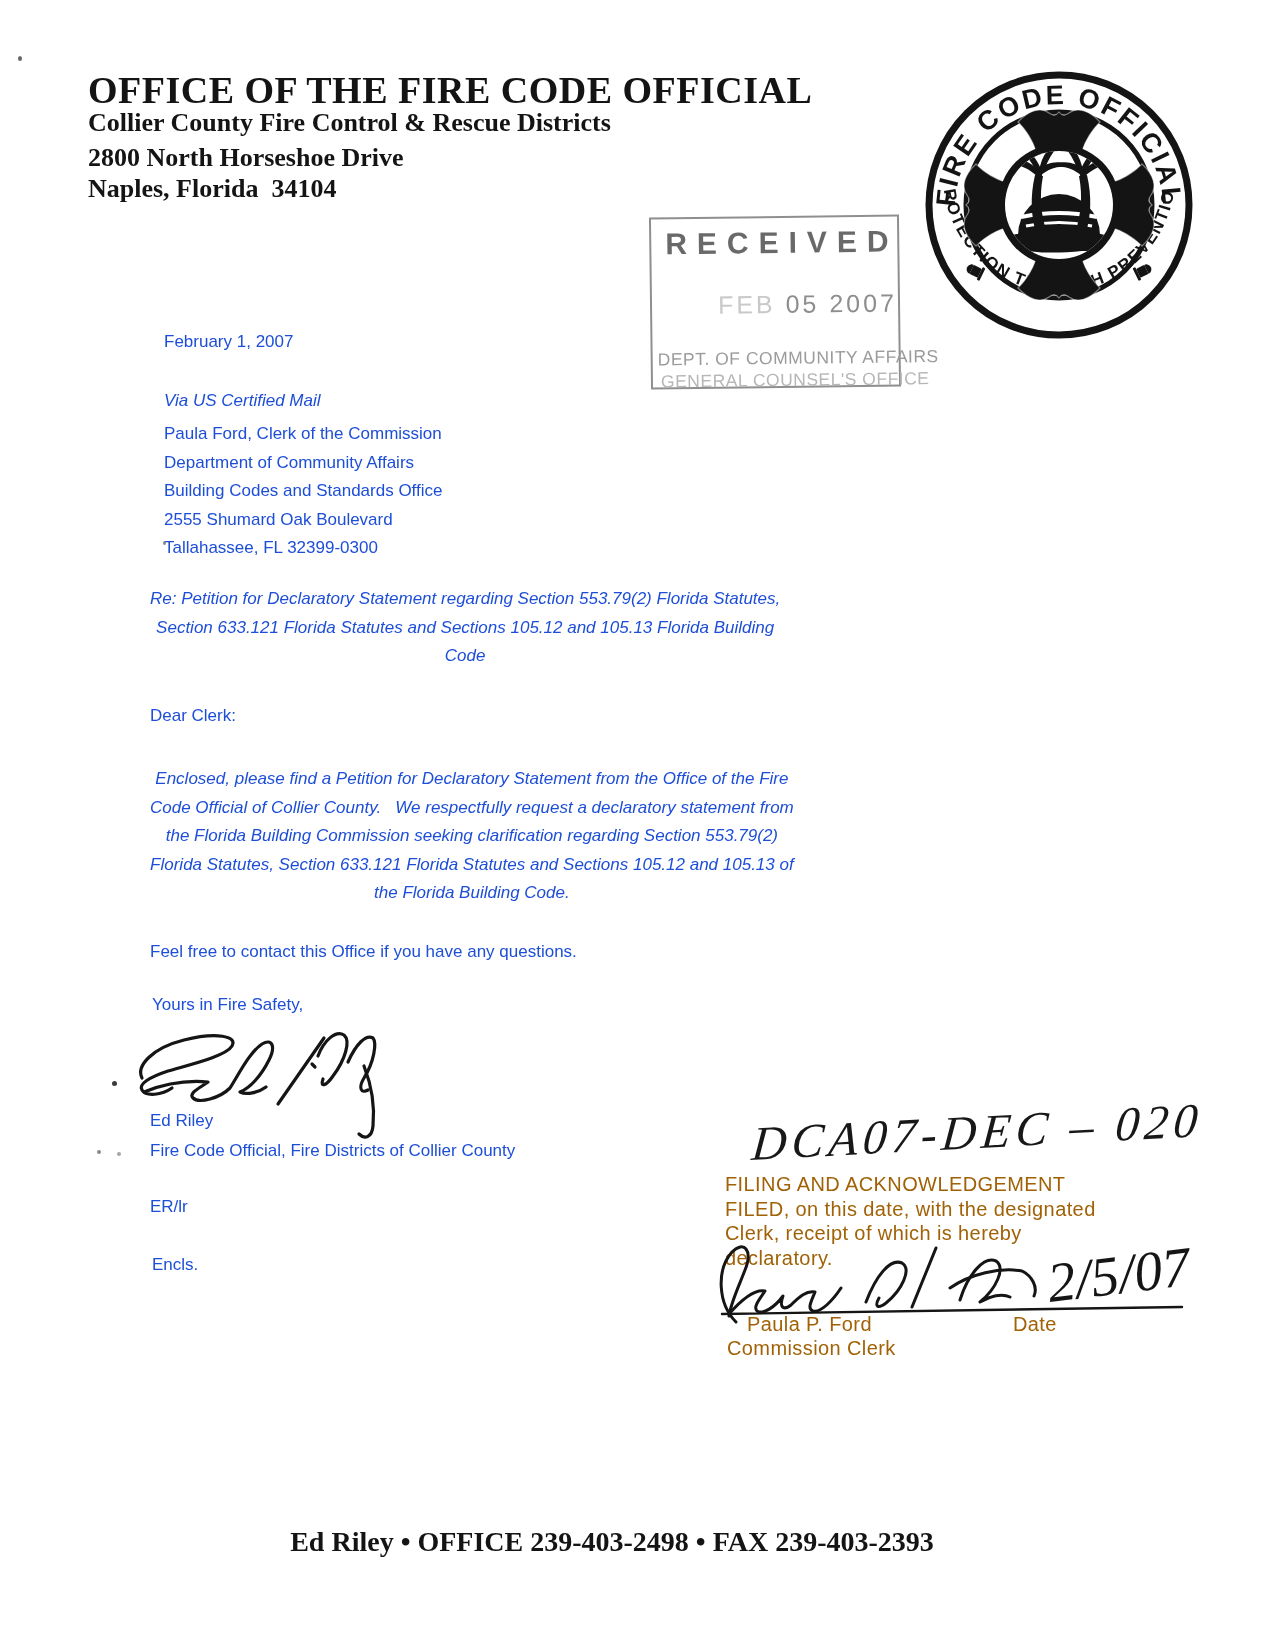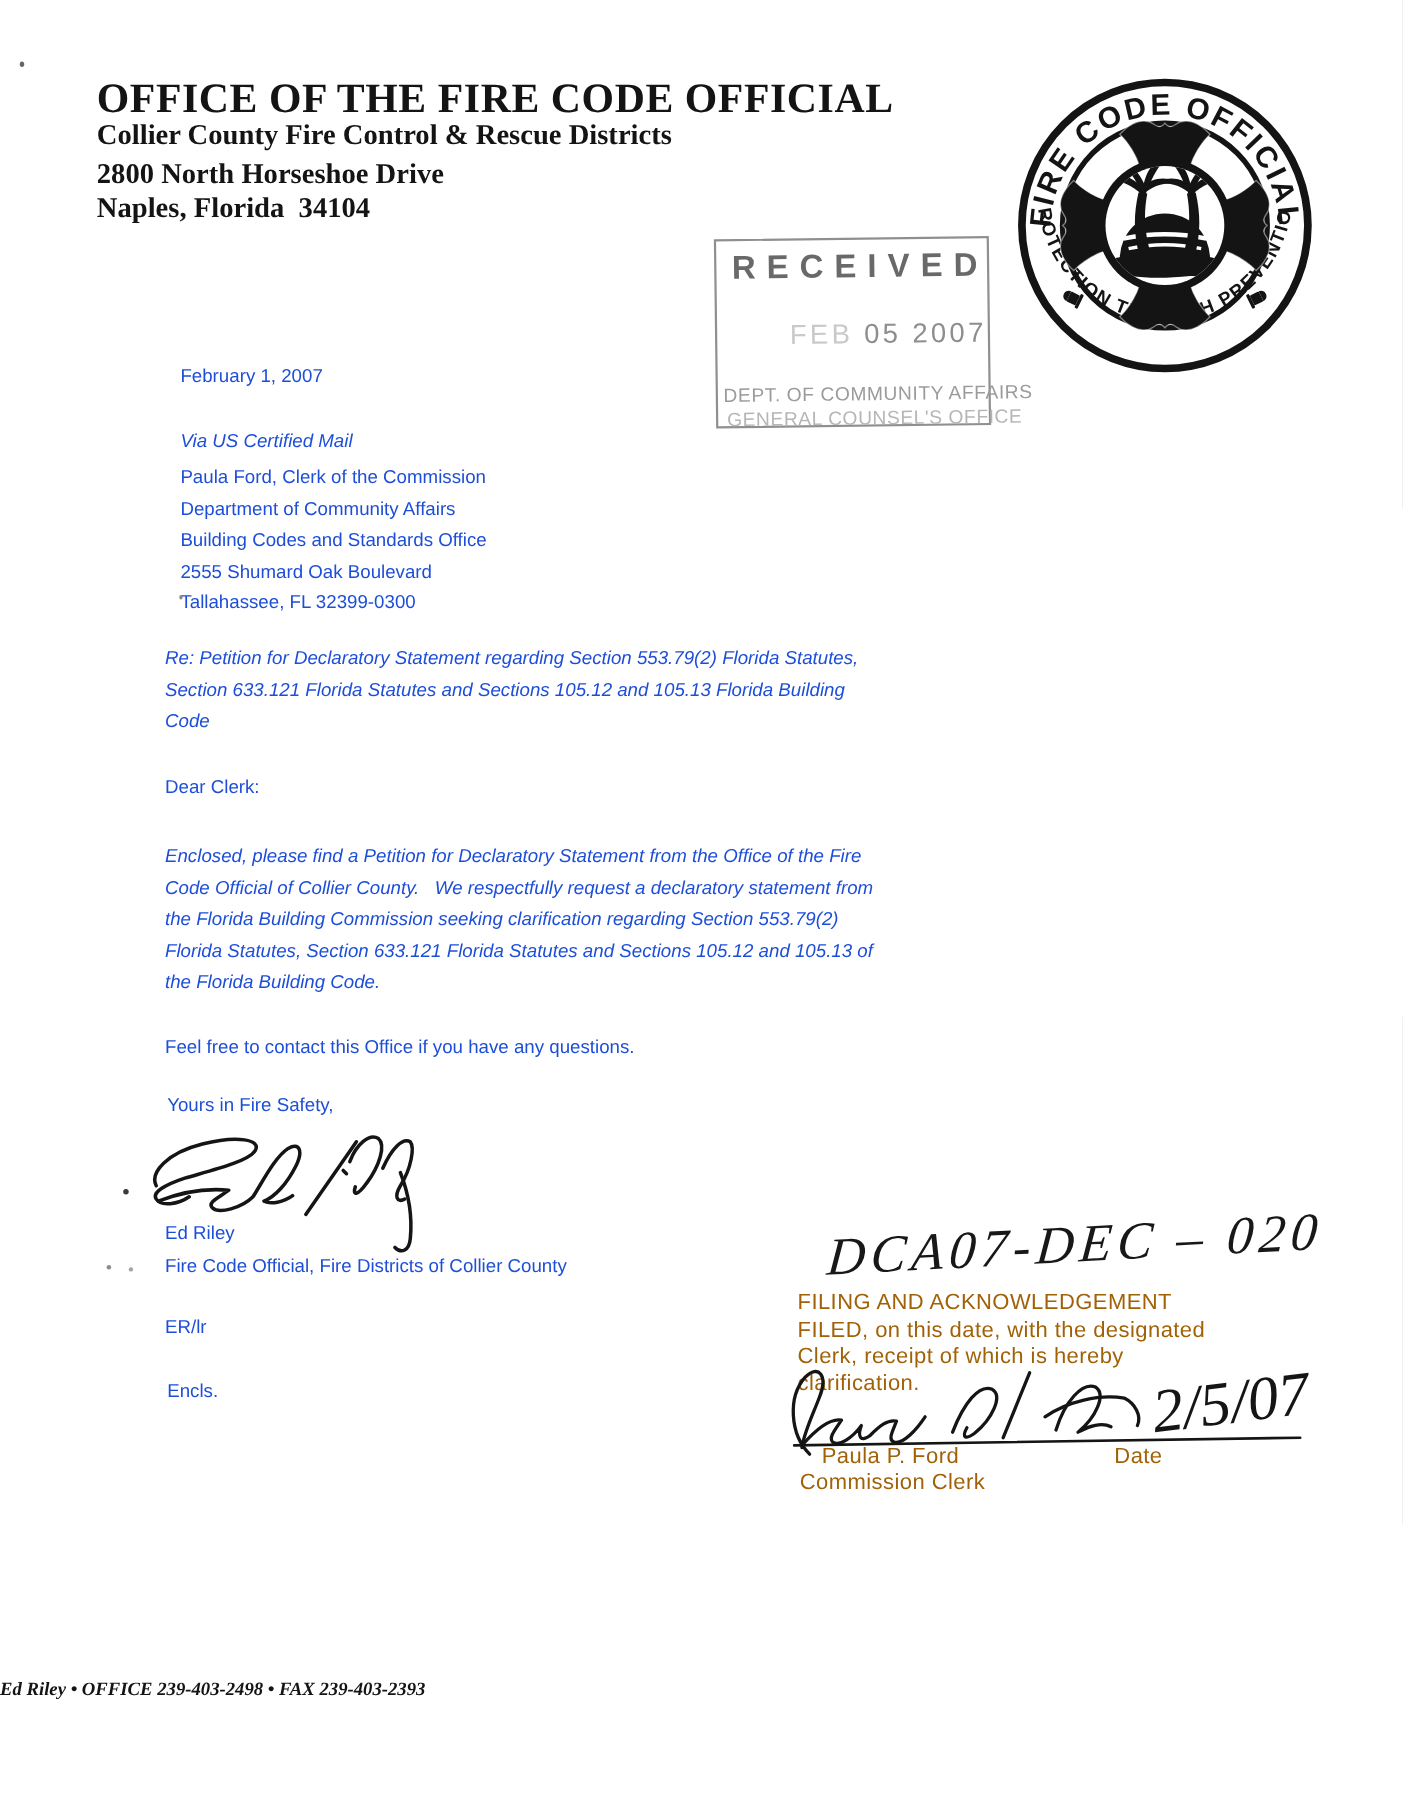--- a/index.html
+++ b/index.html
@@ -4,21 +4,21 @@
 <style>
   html,body{margin:0;padding:0;background:#e8e8e8;}
   #page{
     position:relative;width:1275px;height:1649px;background:#ffffff;
     margin:0 auto;overflow:hidden;
     font-family:"Liberation Sans",sans-serif;color:#141414;
   }
   .abs{position:absolute;}
   .pre{white-space:pre;}
   .serifb{font-family:"Liberation Serif",serif;font-weight:bold;}
-  .it{font-style:italic;}
+  .it{font-style:italic;text-align:center;}
   .body-txt{font-size:17px;color:#1d4ed8;}
   .lh{line-height:28.5px;}
   
   .hd1{font-size:38px;letter-spacing:.5px;}
   .hd2{font-size:26px;}
   
   #received-box{
     left:650px;top:216px;width:246px;height:168px;
     border:2px solid #8f8f8f;transform:rotate(-0.7deg);
   }
@@ -29,21 +29,21 @@
   .rcv-l2{top:152px;left:8px;font-size:17.5px;color:#b6b6b6;letter-spacing:.5px;white-space:pre;}
   
   .stamp-line{font-size:20px;font-weight:normal;color:#a16207;letter-spacing:.4px;line-height:24.5px;white-space:pre;}
   
   #case-number{
     left:752px;top:1104px;font-family:"Liberation Serif",serif;font-style:italic;
     font-size:48px;letter-spacing:5px;color:#181818;
     transform:rotate(-3deg) skewX(-8deg);white-space:pre;
   }
   .speck{position:absolute;border-radius:50%;}
-  #footer-line{left:0;top:1526px;width:1224px;text-align:left;font-size:17px;font-style:italic;}
+  #footer-line{left:0;top:1526px;width:1224px;text-align:center;font-size:28px;}
 </style>
 </head>
 <body>
 
 <div id="page">
 
   <div class="abs serifb hd1 pre" style="left:88px;top:68px">OFFICE OF THE FIRE CODE OFFICIAL</div>
   <div class="abs serifb hd2 pre" style="left:88px;top:108px">Collier County Fire Control &amp; Rescue Districts</div>
   <div class="abs serifb hd2 pre" style="left:88px;top:143px">2800 North Horseshoe Drive</div>
   <div class="abs serifb hd2 pre" style="left:88px;top:174px">Naples, Florida  34104</div>
@@ -164,21 +164,21 @@
   <div class="abs body-txt pre" style="left:150px;top:1141px">Fire Code Official, Fire Districts of Collier County</div>
   <div class="abs body-txt pre" style="left:150px;top:1197px">ER/lr</div>
   <div class="abs body-txt pre" style="left:152px;top:1255px">Encls.</div>
 
   <div id="case-number" class="abs">DCA07-DEC – 020</div>
 
   <div class="abs" style="left:725px;top:1172px">
     <div class="stamp-line">FILING AND ACKNOWLEDGEMENT</div>
     <div class="stamp-line">FILED, on this date, with the designated</div>
     <div class="stamp-line">Clerk, receipt of which is hereby</div>
-    <div class="stamp-line">clarification.</div>
+    <div class="stamp-line">declaratory.</div>
   </div>
   <div class="abs stamp-line" style="left:747px;top:1312px">Paula P. Ford</div>
   <div class="abs stamp-line" style="left:1013px;top:1312px">Date</div>
   <div class="abs stamp-line" style="left:727px;top:1336px">Commission Clerk</div>
 
   <svg class="abs" style="left:698px;top:1230px" width="505" height="115" viewBox="0 0 505 115">
     <g fill="none" stroke="#151515" stroke-width="3" stroke-linecap="round" stroke-linejoin="round">
       <path d="M24,84 L484,77" stroke-width="2.4"></path>
       <path d="M38,92 C20,74 18,40 34,22 C46,10 55,20 47,40 C41,56 33,72 31,86"></path>
       <path d="M31,84 C45,68 57,59 67,61 C61,70 55,77 59,81 C65,85 77,77 85,66 C81,77 85,81 93,75 C101,67 109,60 117,62 C113,72 109,79 115,81 C123,83 135,70 143,58"></path>

